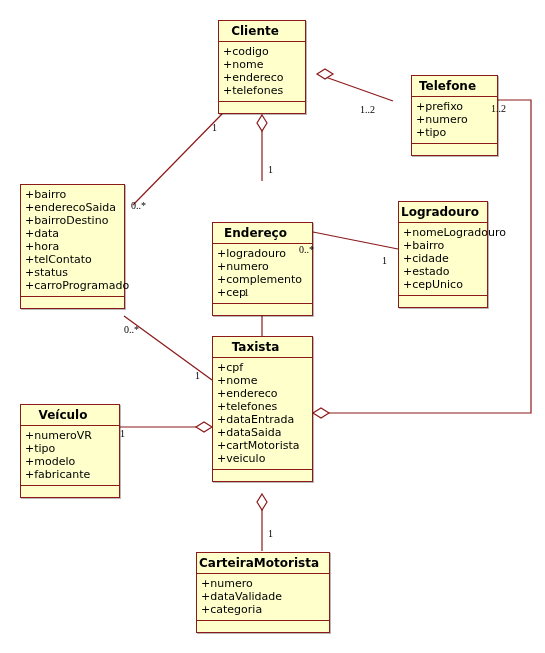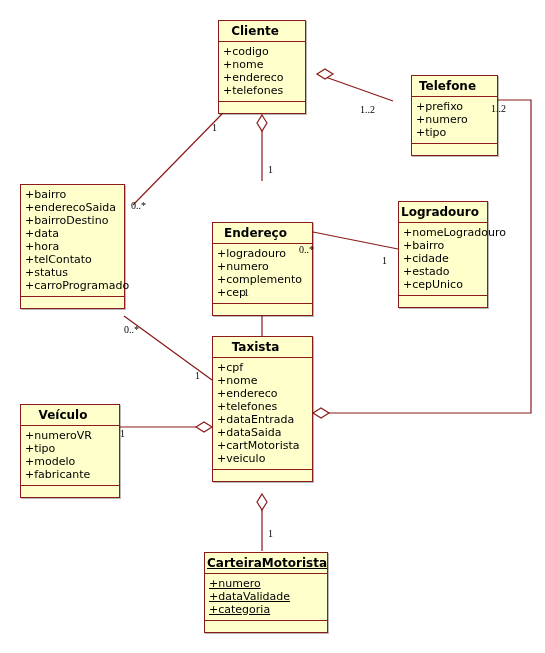--- a/index.html
+++ b/index.html
@@ -177,21 +177,21 @@
     <div class="cls-name">Veículo</div>
     <div class="cls-attrs">
       <div class="attr">+numeroVR</div>
       <div class="attr">+tipo</div>
       <div class="attr">+modelo</div>
       <div class="attr">+fabricante</div>
     </div>
     <div class="cls-ops"></div>
   </div>
 
-  <div class="umlclass" style="left:204px; top:552px; width:124px;text-decoration:underline;">
+  <div class="umlclass" style="left:196px; top:552px; width:134px;">
     <div class="cls-name">CarteiraMotorista</div>
     <div class="cls-attrs">
       <div class="attr">+numero</div>
       <div class="attr">+dataValidade</div>
       <div class="attr">+categoria</div>
     </div>
     <div class="cls-ops"></div>
   </div>
 
   <div class="mult" style="left:360px; top:105px;">1..2</div>

